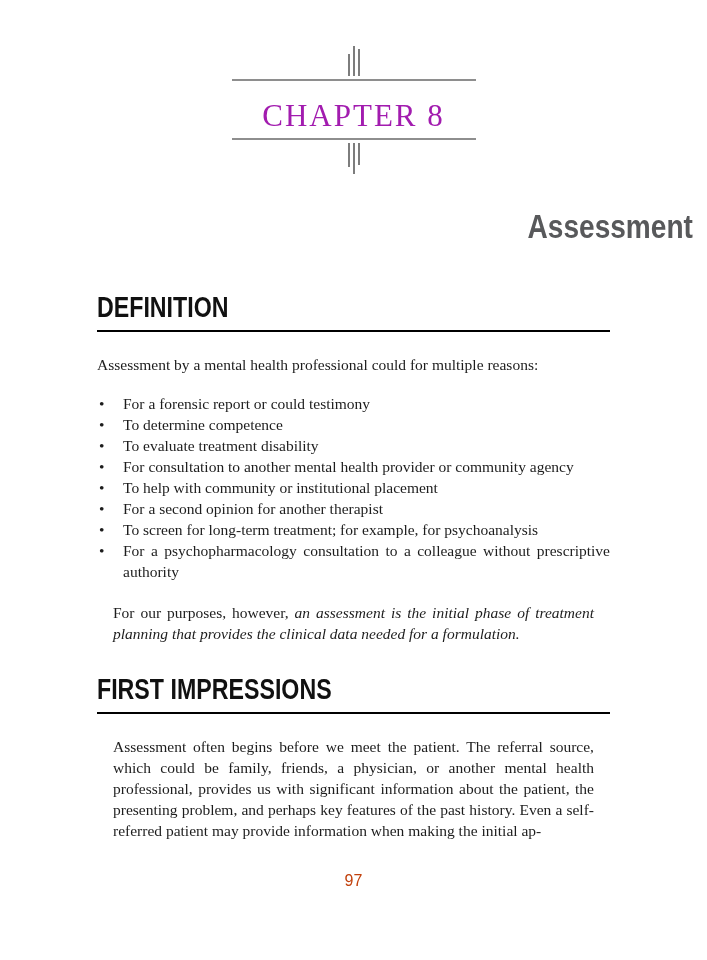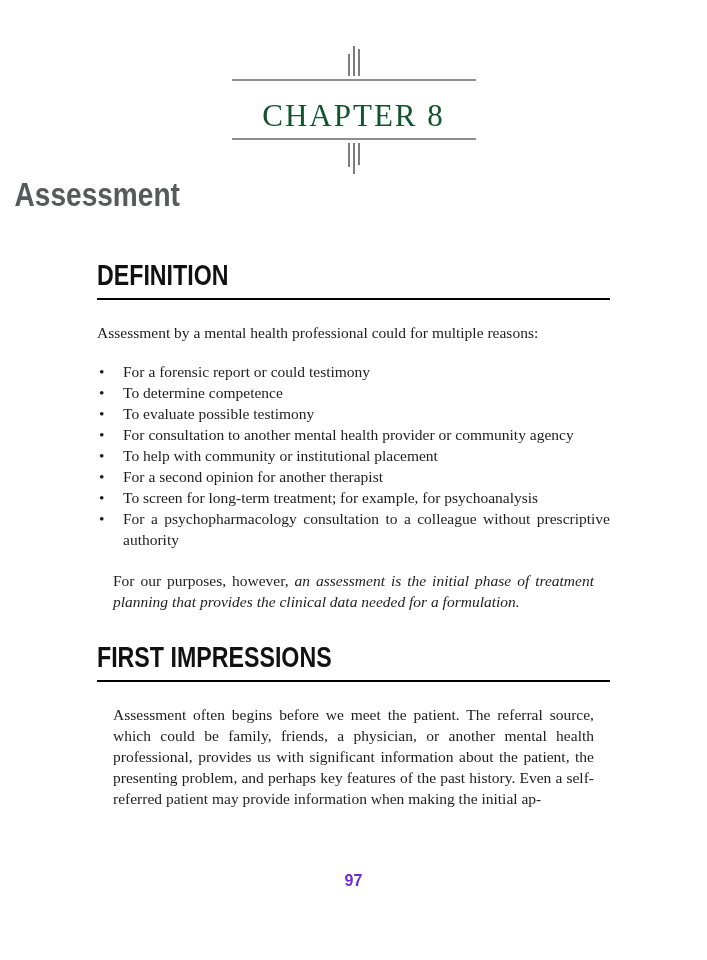--- a/index.html
+++ b/index.html
@@ -16,24 +16,24 @@
   .chapter-head { padding-top:44px; text-align:center; }
   .tribar { display:flex; justify-content:center; gap:3px; }
   .tribar-top { align-items:flex-end; height:32px; }
   .tribar-bottom { align-items:flex-start; height:33px; }
   .tribar .bar { width:2px; background:#7d7d7d; }
   .tribar-top .b1 { height:22px; } .tribar-top .b2 { height:30px; } .tribar-top .b3 { height:27px; }
   .tribar-bottom .b1 { height:24px; } .tribar-bottom .b2 { height:31px; } .tribar-bottom .b3 { height:22px; }
   .chapter-rule { width:244px; height:2px; background:#8e8e8e; margin:3px auto; }
   .chapter-title {
     font-size:31px; line-height:38px;
-    letter-spacing:2px; color:#14532d;margin-top:16px;
+    letter-spacing:2px; color:#a21caf;margin-top:16px;
   }
   
-  .page-title-wrap { text-align:left; }
+  .page-title-wrap { text-align:right; margin-top:32px; }
   .cond {
     display:inline-block;
     font-family:"Liberation Sans", sans-serif;
     font-weight:bold;
   }
   .page-title-wrap .cond {
     transform:scaleX(0.85); transform-origin:50% 50%;
     font-size:33px; color:#58595b; letter-spacing:0;
   }
   
@@ -55,21 +55,21 @@
   ul.blist li { position:relative; padding-left:26px; text-align:justify; }
   ul.blist li::before { content:"\2022"; position:absolute; left:2px; top:0; }
   p.closing { margin:16px; text-align:justify; }
   p.closing em { font-style:italic; }
   p.bodyj { margin:16px; text-align:justify; }
   
   .pagenum {
     position:absolute; left:0; right:0; bottom:70px;
     text-align:center;
     font-family:"Liberation Sans", sans-serif;
-    font-weight:bold; font-size:16px; color:#6d28d9;
+    font-weight:normal; font-size:16px; color:#c2410c;
   }
 </style>
 </head>
 <body>
 
 <div class="page">
 
   <header class="chapter-head">
     <div class="tribar tribar-top">
       <div class="bar b1"></div>
@@ -93,21 +93,21 @@
   <main class="content">
 
     <section id="sec-definition">
       <h2 class="sec">
         <span class="cond">DEFINITION</span>
       </h2>
       <p class="intro">Assessment by a mental health professional could for multiple reasons:</p>
       <ul class="blist">
           <li>For a forensic report or could testimony</li>
           <li>To determine competence</li>
-          <li>To evaluate possible testimony</li>
+          <li>To evaluate treatment disability</li>
           <li>For consultation to another mental health provider or community agency</li>
           <li>To help with community or institutional placement</li>
           <li>For a second opinion for another therapist</li>
           <li>To screen for long-term treatment; for example, for psychoanalysis</li>
           <li>For a psychopharmacology consultation to a colleague without prescriptive authority</li>
         </ul>
       <p class="closing">
         <span>For our purposes, however, </span><em>an assessment is the initial phase of treatment planning that provides the clinical data needed for a formulation.</em>
       </p>
     </section>

